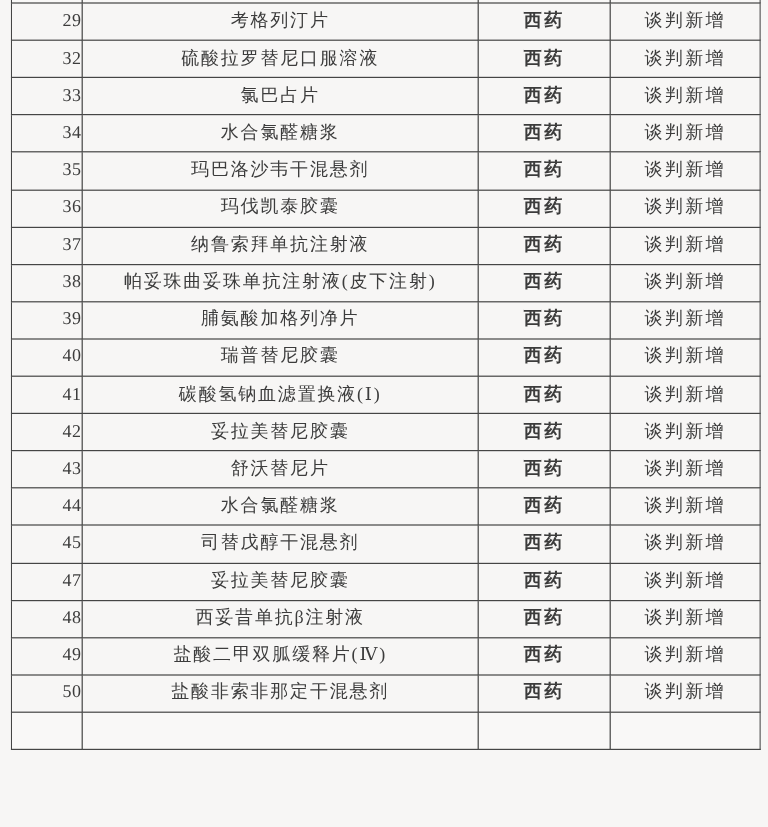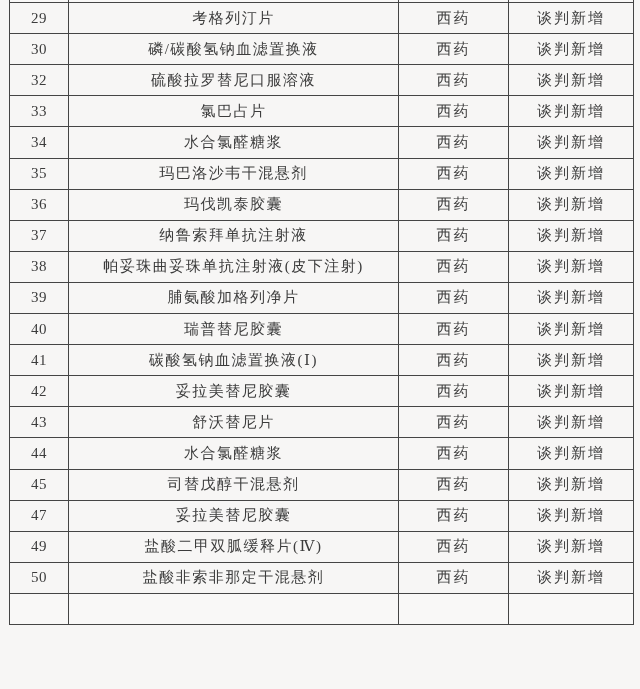--- a/index.html
+++ b/index.html
@@ -46,27 +46,29 @@
     height: 30.1px;
     background: #f9f8f7;
   }
   .col-no    { width: 59px;  }
   .col-name  { width: 330px; }
   .col-cat   { width: 110px; }
   .col-stat  { width: 125px; }
   td.cell-no {
     font-size: 15px;
     letter-spacing: 0.5px;
+    text-align: right;
   }
   td.cell-name {
     letter-spacing: 1.5px;
     margin-left: 36px;
   }
   td.cell-cat {
     letter-spacing: 2px;
+    font-weight: bold;
   }
   td.cell-stat {
     letter-spacing: 2px;
   }
 </style>
 </head>
 <body>
 
 <div class="table-viewport">
   <table class="drug-table">
@@ -83,26 +85,20 @@
           <td class="cell-cat"></td>
           <td class="cell-stat"></td>
         </tr>
         <tr>
           <td class="cell-no">29</td>
           <td class="cell-name">考格列汀片</td>
           <td class="cell-cat">西药</td>
           <td class="cell-stat">谈判新增</td>
         </tr>
         <tr>
-          <td class="cell-no">30</td>
-          <td class="cell-name">磷/碳酸氢钠血滤置换液</td>
-          <td class="cell-cat">西药</td>
-          <td class="cell-stat">谈判新增</td>
-        </tr>
-        <tr>
           <td class="cell-no">32</td>
           <td class="cell-name">硫酸拉罗替尼口服溶液</td>
           <td class="cell-cat">西药</td>
           <td class="cell-stat">谈判新增</td>
         </tr>
         <tr>
           <td class="cell-no">33</td>
           <td class="cell-name">氯巴占片</td>
           <td class="cell-cat">西药</td>
           <td class="cell-stat">谈判新增</td>
@@ -175,20 +171,26 @@
         </tr>
         <tr>
           <td class="cell-no">45</td>
           <td class="cell-name">司替戊醇干混悬剂</td>
           <td class="cell-cat">西药</td>
           <td class="cell-stat">谈判新增</td>
         </tr>
         <tr>
           <td class="cell-no">47</td>
           <td class="cell-name">妥拉美替尼胶囊</td>
+          <td class="cell-cat">西药</td>
+          <td class="cell-stat">谈判新增</td>
+        </tr>
+        <tr>
+          <td class="cell-no">48</td>
+          <td class="cell-name">西妥昔单抗β注射液</td>
           <td class="cell-cat">西药</td>
           <td class="cell-stat">谈判新增</td>
         </tr>
         <tr>
           <td class="cell-no">49</td>
           <td class="cell-name">盐酸二甲双胍缓释片(Ⅳ)</td>
           <td class="cell-cat">西药</td>
           <td class="cell-stat">谈判新增</td>
         </tr>
         <tr>

